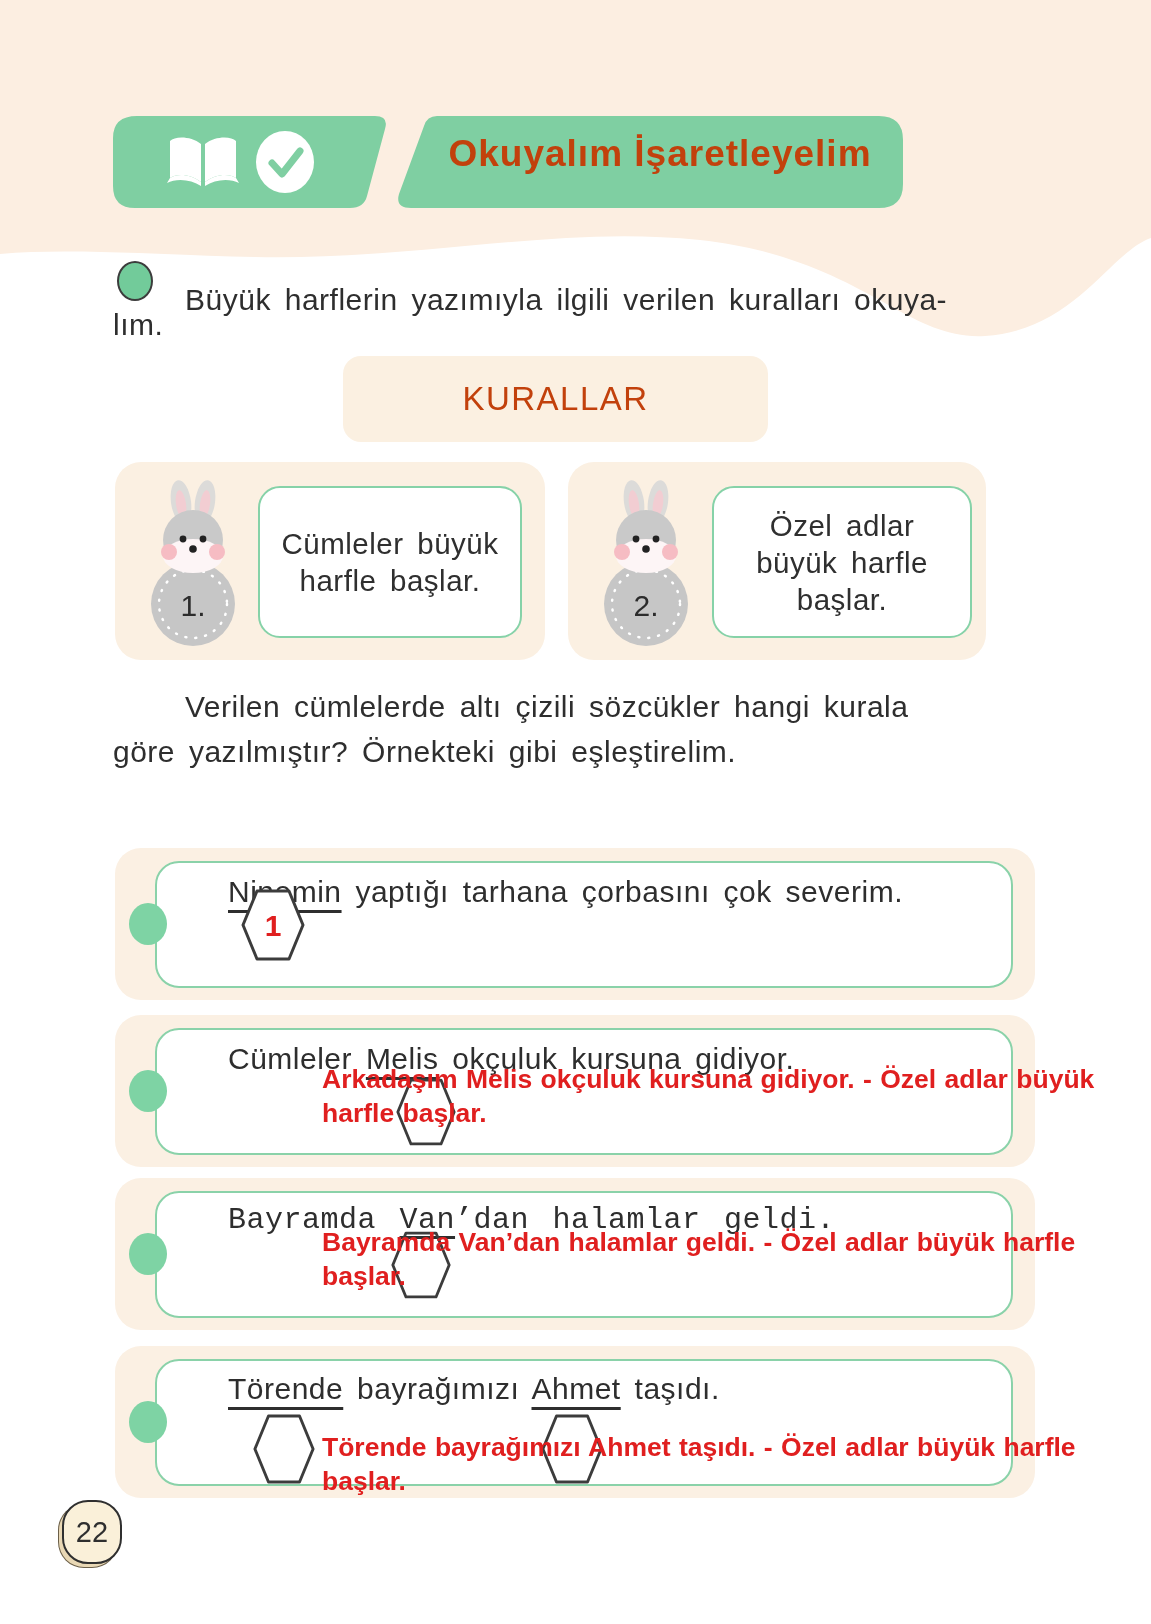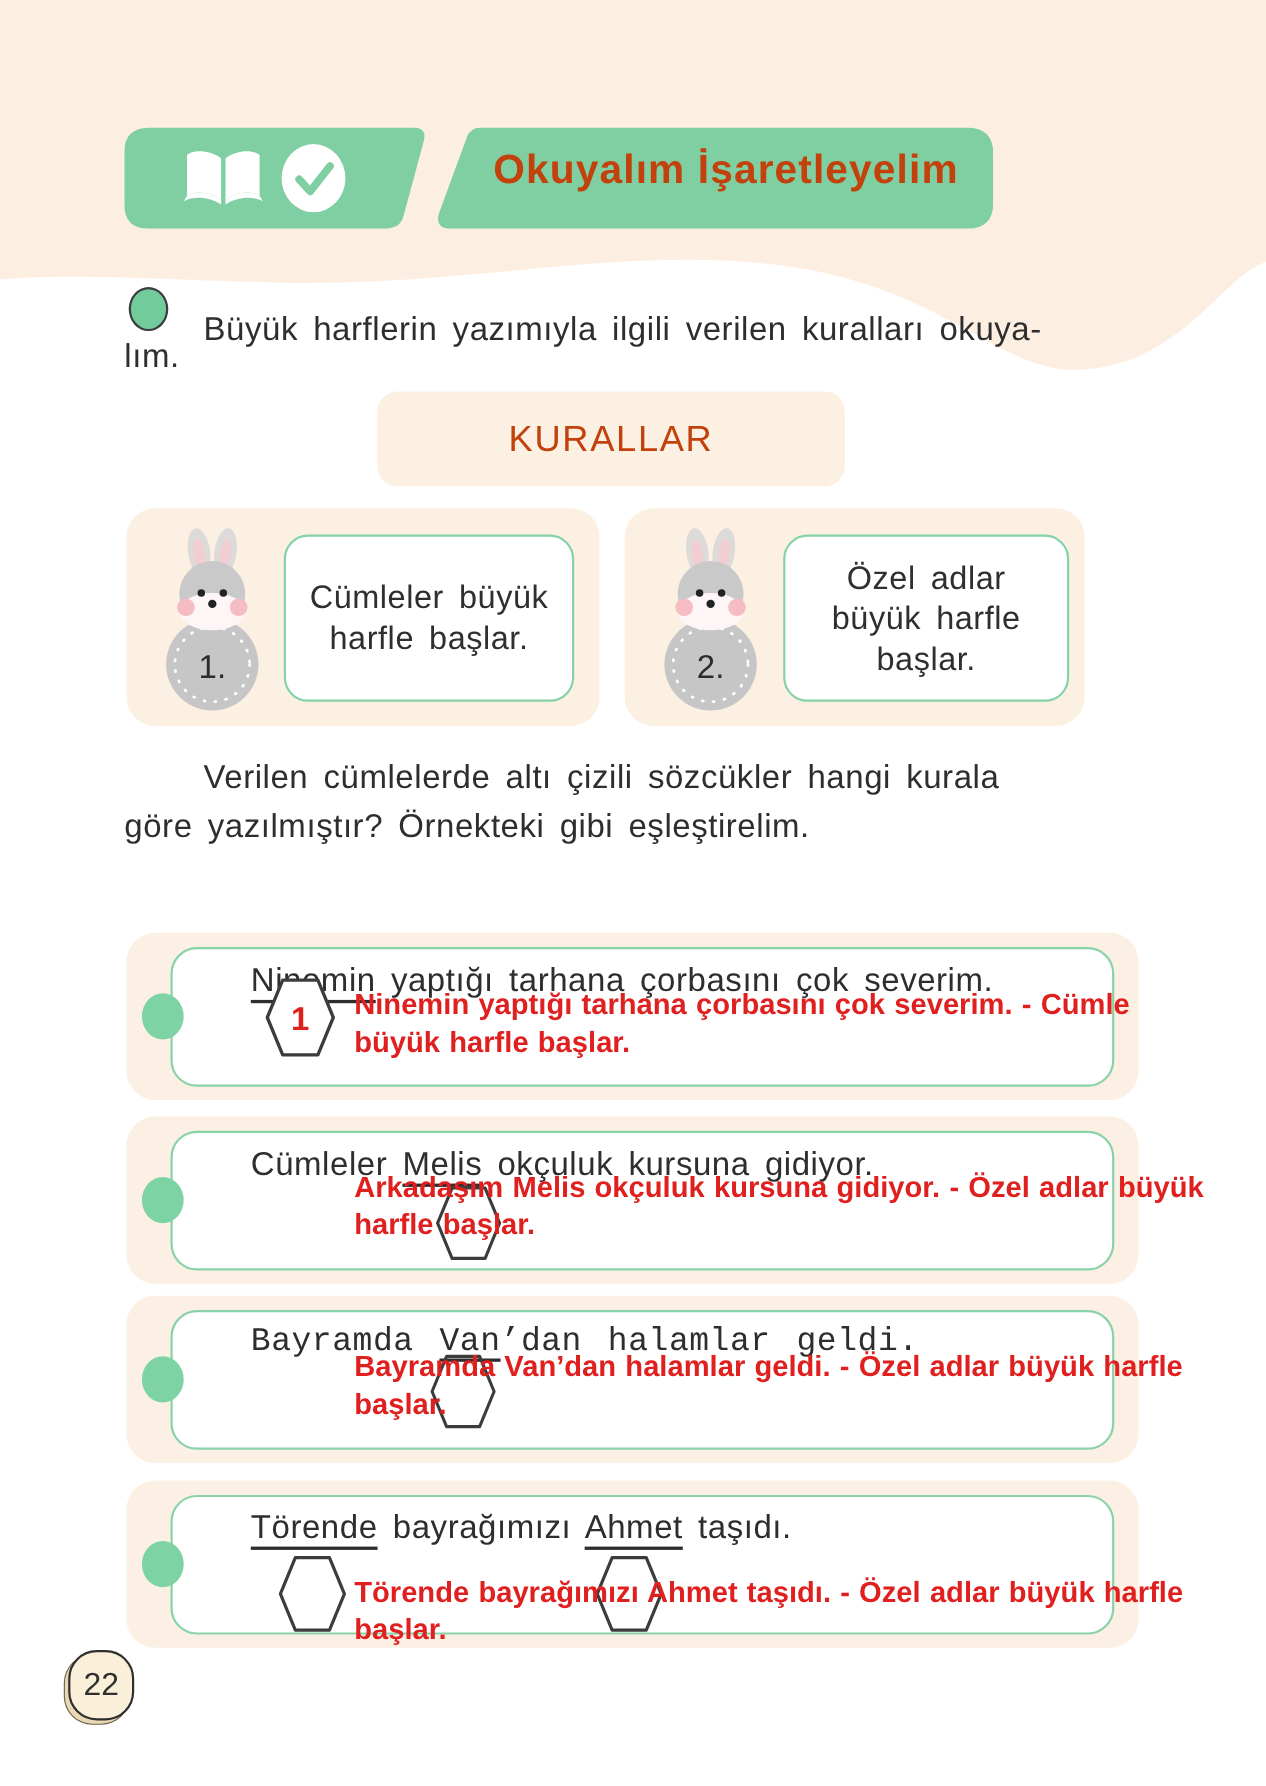--- a/index.html
+++ b/index.html
@@ -153,24 +153,20 @@
   <div id="ex1" class="abs ex">
     <div class="ex-inner"></div>
     <div class="bullet"></div>
     <div class="sent school" style="top:27px;">
       <span class="u">Ninemin</span><span> yaptığı tarhana çorbasını çok severim.</span>
     </div>
     <svg class="hex" style="left:125px; top:40px;" width="66" height="74" viewBox="0 0 66 74">
       <polygon points="17,3 49,3 63,37 49,71 17,71 3,37" fill="#ffffff" stroke="#3c3c3c" stroke-width="3" stroke-linejoin="round"></polygon>
       <text class="hex-num" x="33" y="48" text-anchor="middle">1</text>
     </svg>
-    <div class="red-ans" style="top:48px;">
-      <div>Ninemin yaptığı tarhana çorbasını çok severim. - Cümle</div>
-      <div>büyük harfle başlar.</div>
-    </div>
   </div>
 
   <div id="ex2" class="abs ex">
     <div class="ex-inner"></div>
     <div class="bullet"></div>
     <div class="sent school" style="top:27px;">
       <span>Cümleler </span><span class="u">Melis</span><span> okçuluk kursuna gidiyor.</span>
     </div>
     <svg class="hex" style="left:280px; top:62px;" width="62" height="70" viewBox="0 0 66 74">
       <polygon points="17,3 49,3 63,37 49,71 17,71 3,37" fill="none" stroke="#3c3c3c" stroke-width="3" stroke-linejoin="round"></polygon>

